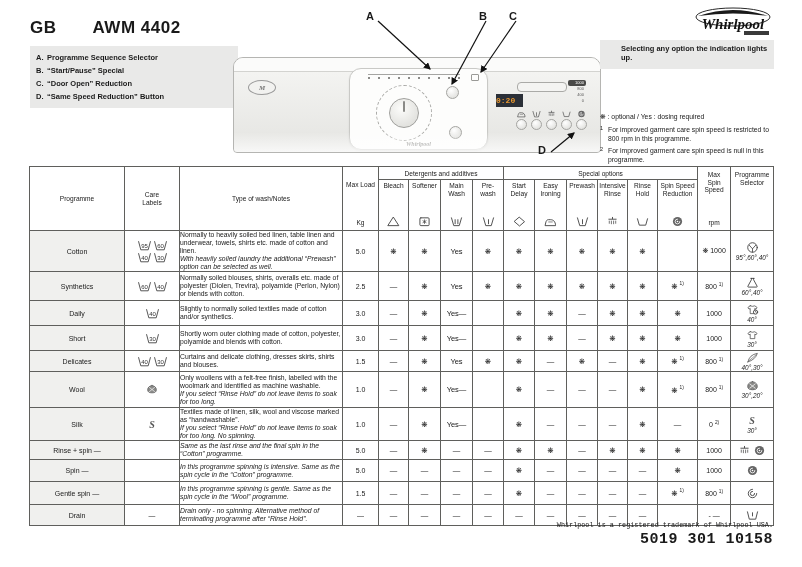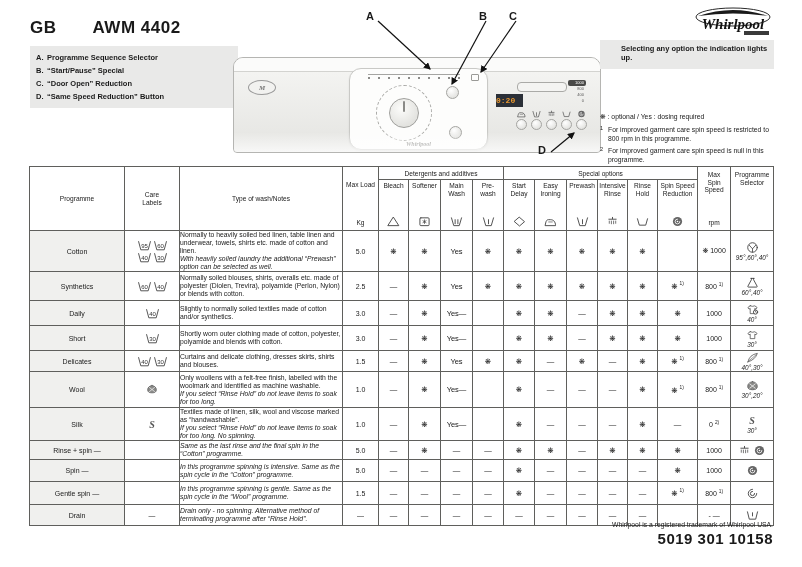--- a/index.html
+++ b/index.html
@@ -67,21 +67,21 @@
   .temps{font-style:italic;font-size:6.4px;margin-top:1px;}
   .silk-s{font:italic bold 10px "Liberation Serif",serif;color:#555;}
   .care-ic svg{width:12px;height:10px;}
   tbody tr:nth-child(1) td{height:37px}tbody tr:nth-child(2) td{height:29px}
   tbody tr:nth-child(3) td{height:25px}tbody tr:nth-child(4) td{height:25px}
   tbody tr:nth-child(5) td{height:21px}tbody tr:nth-child(6) td{height:36px}
   tbody tr:nth-child(7) td{height:26px}tbody tr:nth-child(8) td{height:19px}
   tbody tr:nth-child(9) td{height:22px}tbody tr:nth-child(10) td{height:23px}
   tbody tr:nth-child(11) td{height:21px}
   
-  .footer{position:absolute;right:29px;top:521px;text-align:right;}
+  .footer{position:absolute;right:29px;top:521px;text-align:right;font-family:Liberation Mono, monospace;}
   .trademark{font-size:6.8px;}
   .partno{font-size:15px;font-weight:bold;margin-top:2px;letter-spacing:.5px;}
 </style>
 </head>
 <body>
 
 <div class="title">
   <span>GB</span>
   <span>AWM 4402</span>
 </div>

